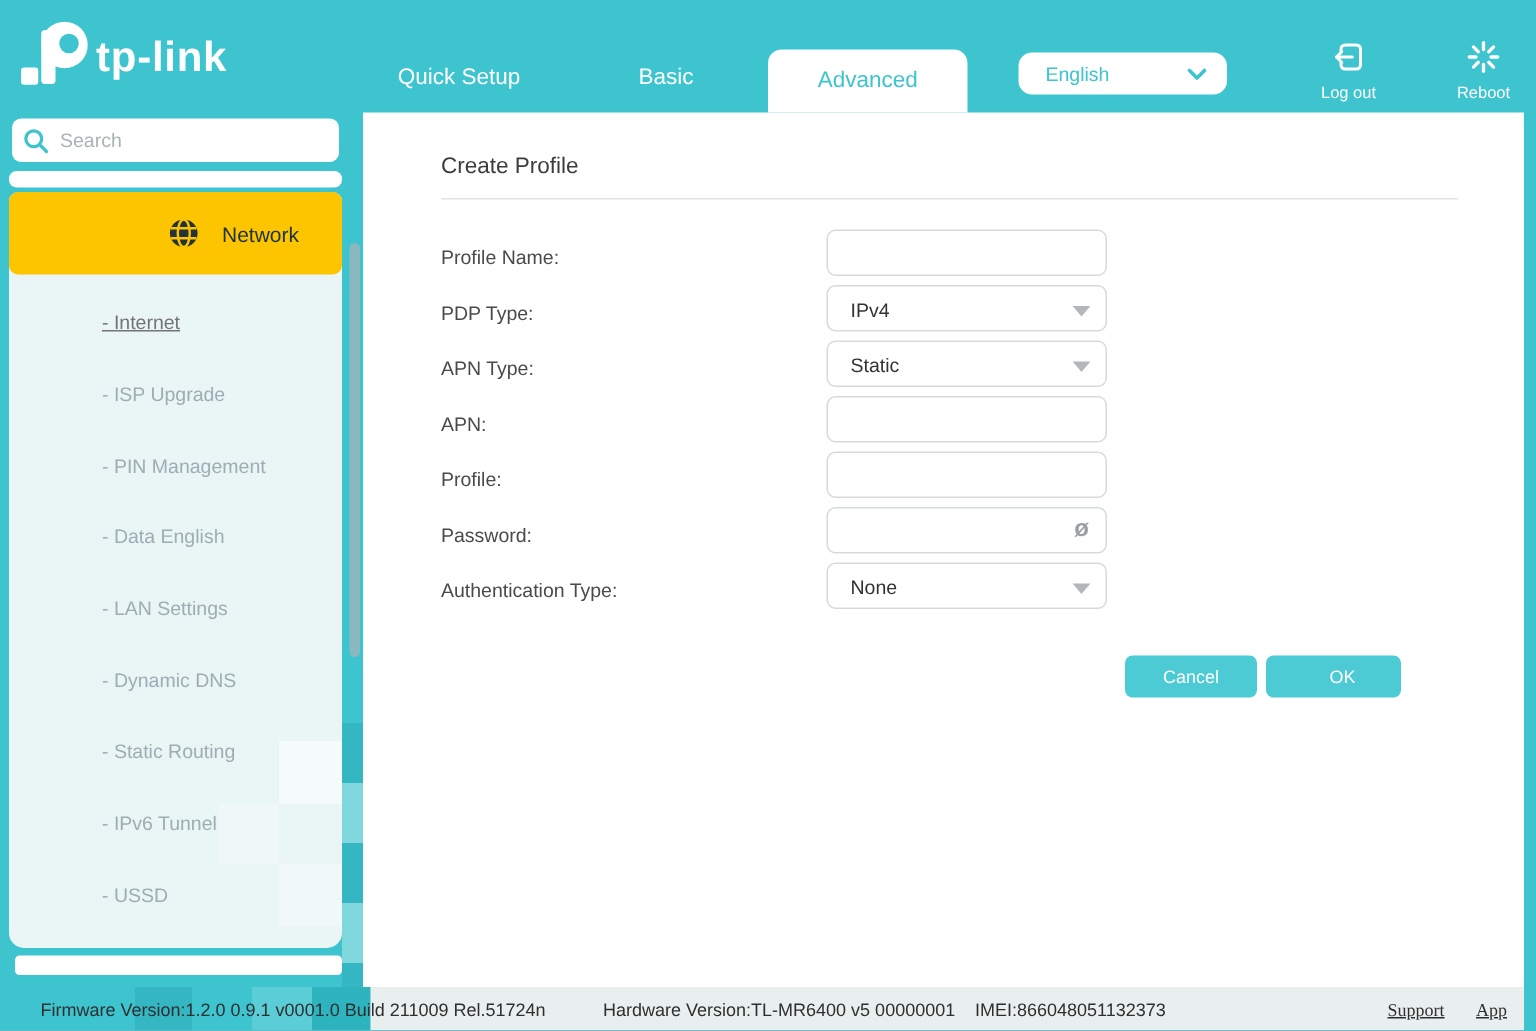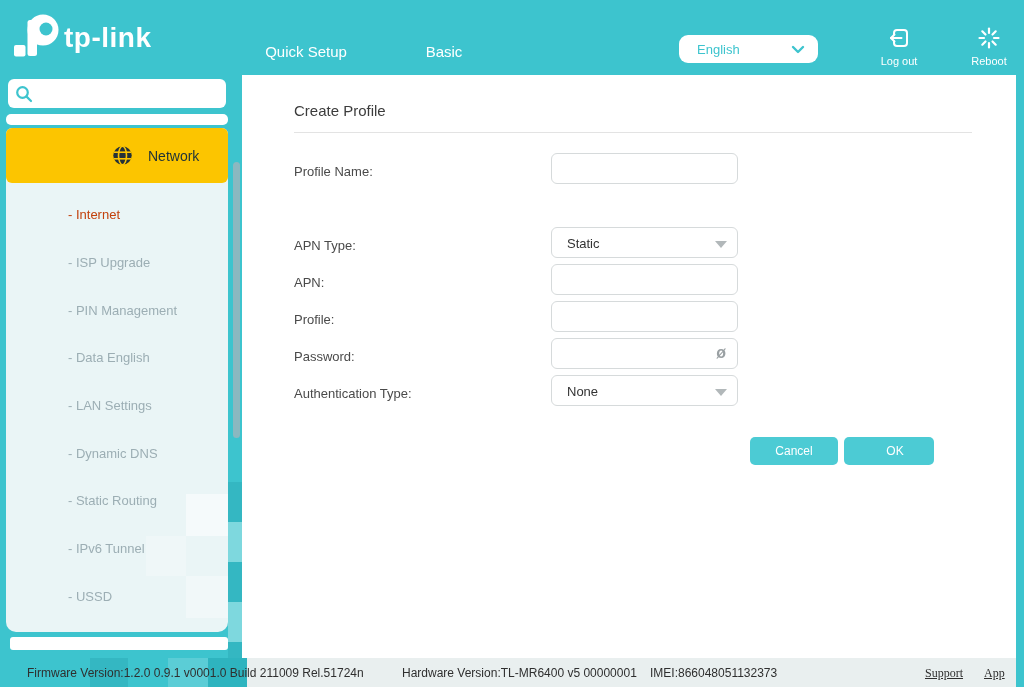--- a/index.html
+++ b/index.html
@@ -37,21 +37,21 @@
     border:none; outline:none; font-size:13px; color:#333; background:transparent;
     font-family:"Liberation Sans", sans-serif;
   }
   .search-box input::placeholder { color:#a9b2b5; }
   .partial-item { position:absolute; left:6px; top:114px; width:222px; height:11px; background:#fff; border-radius:5px; }
   .side-panel { position:absolute; left:6px; top:128px; width:222px; height:504px; background:#eaf5f6; border-radius:6px 6px 10px 10px; }
   .cat-item { position:absolute; left:0; top:0; width:222px; height:55px; background:#fcc500; border-radius:6px; cursor:pointer; }
   .cat-item svg { position:absolute; left:106px; top:17px; }
   .cat-item .cat-label { position:absolute; left:142px; top:20px; font-size:14px; color:#1f3238; }
   .sub-item { position:absolute; left:62px; font-size:13px; color:#9caeb4; cursor:pointer; white-space:nowrap; }
-  .sub-item.active { color:#c2410c; }
+  .sub-item.active { color:#737373;text-decoration:underline; }
   .side-scroll { position:absolute; left:233px; top:162px; width:7px; height:276px; background:#93b7bf; border-radius:4px; opacity:0.9; }
   .white-strip { position:absolute; left:10px; top:637px; width:218px; height:13px; background:#fff; border-radius:3px; }
 
   
   .main { position:absolute; left:242px; top:75px; width:774px; height:583px; background:#fff; }
   .page-title { position:absolute; left:52px; top:27px; font-size:15px; color:#3c3c3c; }
   .divider { position:absolute; left:52px; top:57px; width:678px; height:1px; background:#e3e3e3; }
   .frow { position:absolute; left:52px; width:680px; height:31px; }
   .frow .flabel { position:absolute; left:0; top:11px; font-size:13px; color:#4a4a4a; }
   .ctrl {
@@ -96,20 +96,21 @@
   <div class="sq" style="left:228px;top:642px;width:14px;height:16px;background:#34b7c2;"></div>
   <div class="sq" style="left:90px;top:658px;width:38px;height:29px;background:#34b7c2;"></div>
   <div class="sq" style="left:168px;top:658px;width:40px;height:29px;background:#5bcdd6;"></div>
   <div class="sq" style="left:208px;top:658px;width:39px;height:29px;background:#2eb4bf;"></div>
 
   <div class="search-box">
     <svg width="18" height="18" viewBox="0 0 18 18">
       <circle cx="7.5" cy="7.5" r="5.3" fill="none" stroke="#3dc4ce" stroke-width="2.2"></circle>
       <line x1="11.6" y1="11.6" x2="16" y2="16" stroke="#3dc4ce" stroke-width="2.2" stroke-linecap="round"></line>
     </svg>
+    <input type="text" placeholder="Search" style="">
   </div>
 
   <div class="partial-item"></div>
 
   <div class="side-panel">
 
     <div class="sq" style="left:180px;top:366px;width:42px;height:42px;background:rgba(255,255,255,0.5);"></div>
     <div class="sq" style="left:180px;top:448px;width:42px;height:42px;background:rgba(255,255,255,0.35);"></div>
     <div class="sq" style="left:140px;top:408px;width:40px;height:40px;background:rgba(255,255,255,0.25);"></div>
 
@@ -141,20 +142,27 @@
     <div class="page-title">Create Profile</div>
     <div class="divider"></div>
 
     <div class="frow" style="top:78px">
       <span class="flabel">Profile Name:</span>
       <div class="ctrl">
         <input type="text" value="" style="">
       </div>
     </div>
 
+    <div class="frow" style="top:115px">
+      <span class="flabel">PDP Type:</span>
+      <div class="ctrl sel">
+        <span class="sel-value">IPv4</span>
+        <span class="tri"></span>
+      </div>
+    </div>
 
     <div class="frow" style="top:152px">
       <span class="flabel">APN Type:</span>
       <div class="ctrl sel">
         <span class="sel-value">Static</span>
         <span class="tri"></span>
       </div>
     </div>
 
     <div class="frow" style="top:189px">
@@ -194,20 +202,21 @@
   <svg class="logo-mark" width="52" height="56" viewBox="0 0 52 56">
     <circle cx="31" cy="24" r="15.5" fill="#fff"></circle>
     <circle cx="34" cy="23" r="6.5" fill="#3dc4ce"></circle>
     <rect x="15.5" y="14" width="9.5" height="36" rx="2.5" fill="#fff"></rect>
     <rect x="2" y="39" width="11.5" height="11.5" rx="2" fill="#fff"></rect>
   </svg>
   <span class="logo-text">tp-link</span>
 
   <span class="tab" style="left:245px;width:122px">Quick Setup</span>
   <span class="tab" style="left:404px;width:80px">Basic</span>
+  <div class="tab-active">Advanced</div>
 
   <div class="lang-box">
     <span class="lang-value">English</span>
     <svg class="chev" width="14" height="9" viewBox="0 0 14 9">
       <polyline points="2,2 7,7 12,2" fill="none" stroke="#3dc4ce" stroke-width="2.4" stroke-linecap="round" stroke-linejoin="round"></polyline>
     </svg>
   </div>
 
   <div class="hdr-action" style="left:867px">
     <svg width="24" height="24" viewBox="0 0 24 24">

